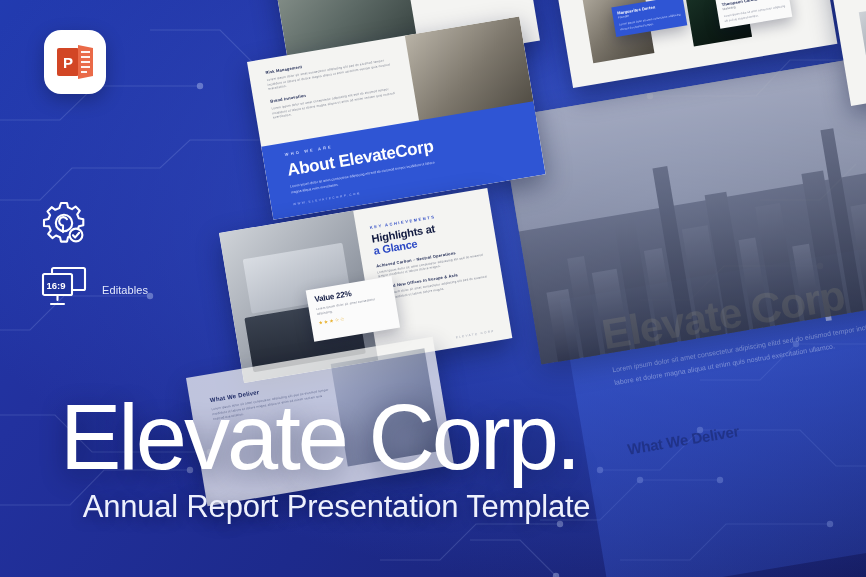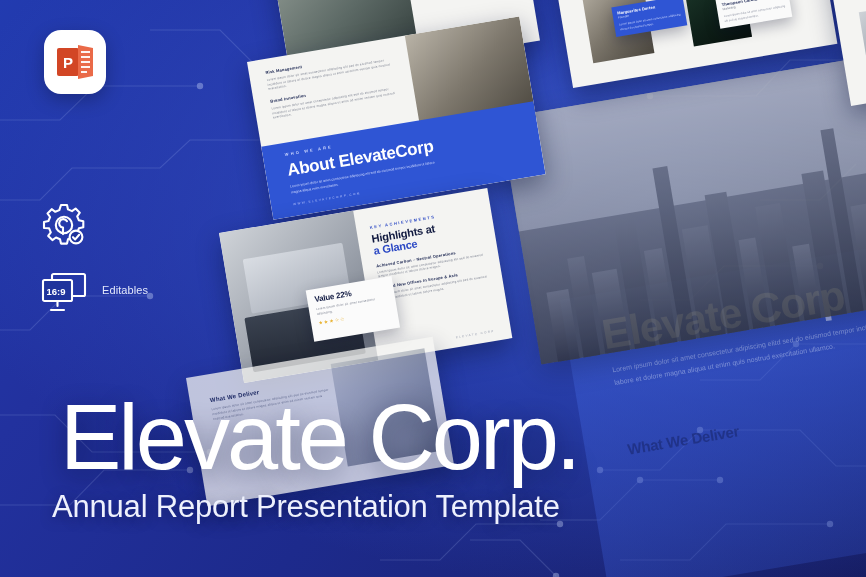--- a/index.html
+++ b/index.html
@@ -80,33 +80,33 @@
   .ghost-deliver{position:absolute;left:42px;top:150px;font-size:15px;font-weight:bold;
     color:rgba(20,32,95,.5);letter-spacing:-.3px;white-space:nowrap;}
 
   
   .ppt-badge{
     position:absolute;left:44px;top:30px;width:62px;height:64px;border-radius:17px;
     background:#ffffff;box-shadow:0 6px 18px rgba(0,0,0,.25);
     display:flex;align-items:center;justify-content:center;
   }
   .feature{position:absolute;display:flex;align-items:center;gap:14px;}
-  .f-ico{width:48px;height:48px;flex:0 0 48px;display:flex;align-items:flex-end;justify-content:center;}
+  .f-ico{width:48px;height:48px;flex:0 0 48px;display:flex;align-items:flex-start;justify-content:center;}
   .f-big{font-size:34px;font-weight:bold;color:#fff;line-height:.95;letter-spacing:-.8px;}
   .f-sub{font-size:11px;color:#e3e8fb;letter-spacing:.1px;margin-top:1px;}
 
   
   .hero{position:absolute;left:48px;bottom:52px;}
   .hero-title{
     font-size:92px;font-weight:normal;color:#ffffff;line-height:.86;
     letter-spacing:-3px;margin:12px;
     text-shadow:0 6px 26px rgba(4,10,45,.45);
   }
-  .hero-sub{font-size:31px;color:#eef1fd;margin:8px 0 0 4px;letter-spacing:-.2px;
-    text-shadow:0 3px 14px rgba(4,10,45,.45);}
+  .hero-sub{font-size:31px;color:#eef1fd;margin:8px 0 0 20px;letter-spacing:-.2px;
+    text-shadow:0 3px 14px rgba(4,10,45,.45);text-align:right;}
 </style>
 </head>
 <body>
 
 <div class="stage">
 
   <div class="circuit">
     <svg viewBox="0 0 866 577" preserveAspectRatio="none">
       <g stroke="rgba(190,205,255,.30)" stroke-width="1.1" fill="none">
         <path d="M-10 120 L60 120 L95 86 L200 86"></path>

